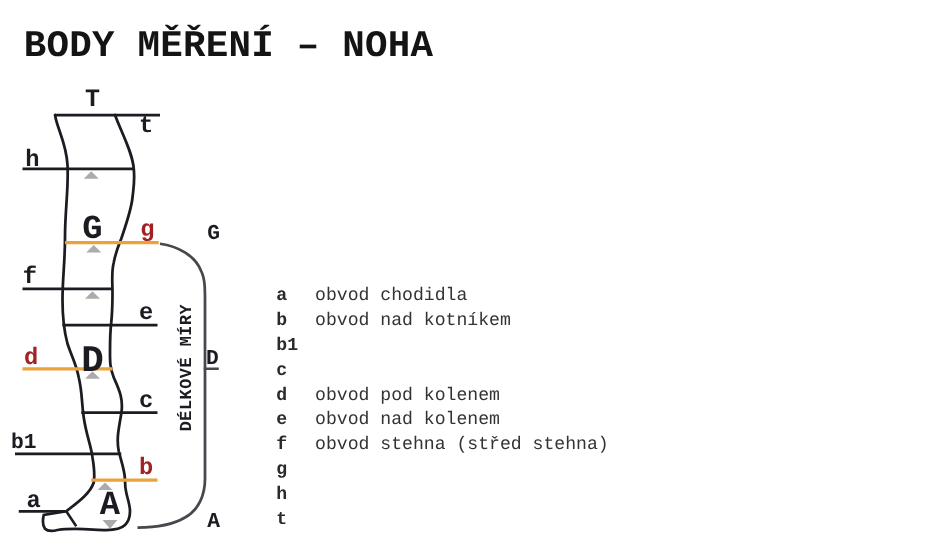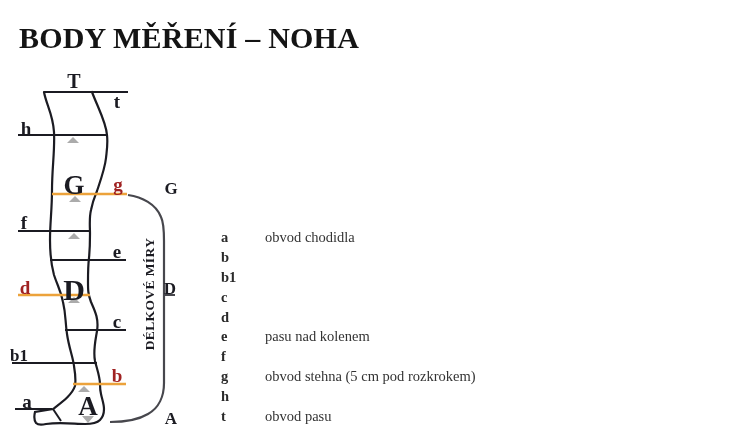--- a/index.html
+++ b/index.html
@@ -1,18 +1,18 @@
 <!DOCTYPE html>
 <html><head>
 <meta charset="utf-8">
 <style>
   html,body{margin:0;padding:0;background:#fff;}
   .canvas{
     position:relative;width:738px;height:441px;background:#ffffff;
-    font-family:Liberation Serif, serif;overflow:hidden;
+    font-family:Liberation Mono, monospace;overflow:hidden;
   }
   .title{
     position:absolute;left:19px;top:21px;margin:0;
     font-size:30px;font-weight:700;color:#141414;letter-spacing:0.2px;
     white-space:nowrap;
   }
   .diagram-svg{position:absolute;left:0;top:0;}
   .dl{
     position:absolute;transform:translate(-50%,-50%);
     font-weight:700;color:#1b1b22;white-space:nowrap;line-height:1;
@@ -23,21 +23,21 @@
   .dl.s19{font-size:19px;}
   .dl.s17{font-size:17px;}
   .rot-label{
     position:absolute;transform:translate(-50%,-50%) rotate(-90deg);
     font-weight:700;color:#1b1b22;font-size:13.5px;letter-spacing:0.4px;
     white-space:nowrap;
   }
   .legend{position:absolute;left:221px;top:228px;}
   .legend-row{display:flex;height:19.9px;line-height:19.9px;font-size:14.5px;color:#333;}
   .legend-letter{display:inline-block;width:31px;font-weight:700;color:#2a2a2a;}
-  .legend-text{white-space:nowrap;margin-left:13px;}
+  .legend-text{white-space:nowrap;}
 </style>
 </head>
 <body>
 
 <div class="canvas">
 
   <h1 class="title">BODY MĚŘENÍ – NOHA</h1>
 
   <svg class="diagram-svg" width="750" height="441" viewBox="0 0 750 441">
 
@@ -121,43 +121,44 @@
   <div class="dl s17" style="left:171px;top:418px;">A</div>
   <div class="rot-label" style="left:150px;top:294px;">DÉLKOVÉ MÍRY</div>
 
   <div class="legend">
     <div class="legend-row">
       <span class="legend-letter">a</span>
       <span class="legend-text">obvod chodidla</span>
     </div>
     <div class="legend-row">
       <span class="legend-letter">b</span>
+      <span class="legend-text">obvod nad kotníkem</span>
     </div>
     <div class="legend-row">
       <span class="legend-letter">b1</span>
     </div>
     <div class="legend-row">
       <span class="legend-letter">c</span>
     </div>
     <div class="legend-row">
       <span class="legend-letter">d</span>
+      <span class="legend-text">obvod pod kolenem</span>
     </div>
     <div class="legend-row">
       <span class="legend-letter">e</span>
-      <span class="legend-text">pasu nad kolenem</span>
+      <span class="legend-text">obvod nad kolenem</span>
     </div>
     <div class="legend-row">
       <span class="legend-letter">f</span>
+      <span class="legend-text">obvod stehna (střed stehna)</span>
     </div>
     <div class="legend-row">
       <span class="legend-letter">g</span>
-      <span class="legend-text">obvod stehna (5 cm pod rozkrokem)</span>
     </div>
     <div class="legend-row">
       <span class="legend-letter">h</span>
     </div>
     <div class="legend-row">
       <span class="legend-letter">t</span>
-      <span class="legend-text">obvod pasu</span>
     </div>
   </div>
 
 </div>
 
 </body></html>

